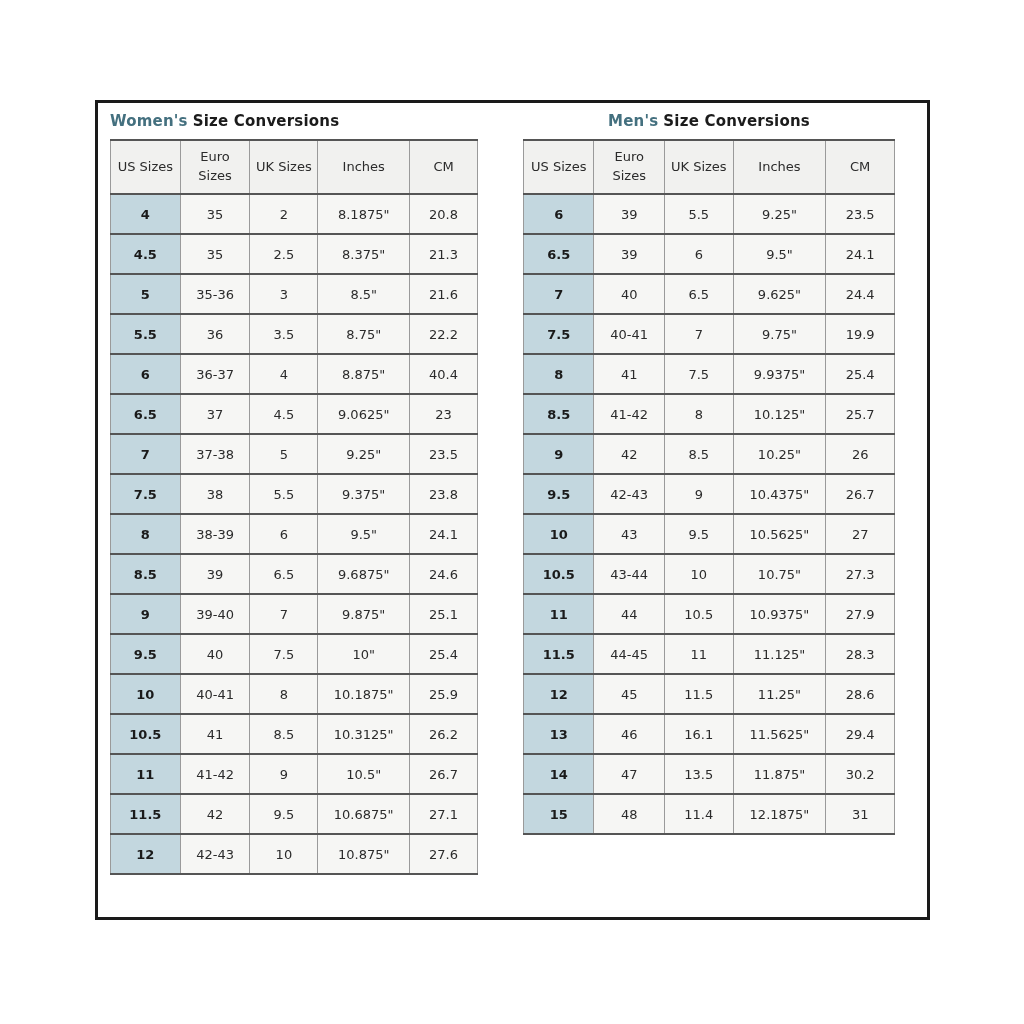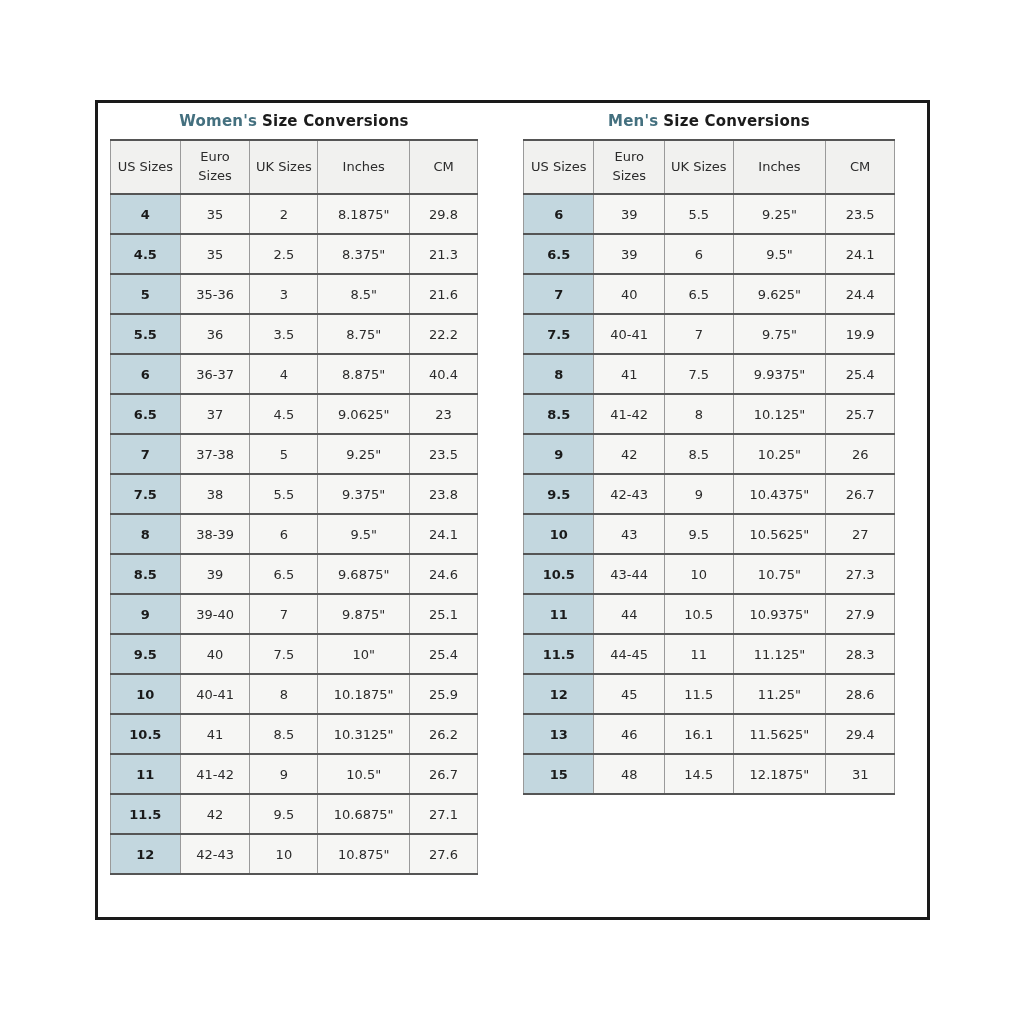--- a/index.html
+++ b/index.html
@@ -15,21 +15,21 @@
     left:95px;top:100px;
     width:835px;height:820px;
     box-sizing:border-box;
     border:3px solid var(--frame-border,#1a1a1a);
     background:#ffffff;
     padding:7px 12px;
     display:flex;
     gap:45px;
   }
   .table-block{display:flex;flex-direction:column;}
-  .table-block.womens{width:368px;align-items:center;}
+  .table-block.womens{width:368px;}
   .table-block.mens{width:372px;align-items:center;}
   .block-title{
     font-size:15px;
     font-weight:bold;
     color:#1b1b1b;
     margin:2px 0 9px 0;
     letter-spacing:0.2px;
   }
   .title-highlight{color:var(--title-highlight,#44707f);}
   .title-rest{margin-left:5px;}
@@ -97,21 +97,21 @@
               <th>Inches</th>
               <th>CM</th>
             </tr>
           </thead>
         <tbody>
             <tr>
               <td class="us-col">4</td>
               <td>35</td>
               <td>2</td>
               <td>8.1875"</td>
-              <td>29.8</td>
+              <td>20.8</td>
             </tr>
             <tr>
               <td class="us-col">4.5</td>
               <td>35</td>
               <td>2.5</td>
               <td>8.375"</td>
               <td>21.3</td>
             </tr>
             <tr>
               <td class="us-col">5</td>
@@ -336,23 +336,30 @@
               <td>28.6</td>
             </tr>
             <tr>
               <td class="us-col">13</td>
               <td>46</td>
               <td>16.1</td>
               <td>11.5625"</td>
               <td>29.4</td>
             </tr>
             <tr>
+              <td class="us-col">14</td>
+              <td>47</td>
+              <td>13.5</td>
+              <td>11.875"</td>
+              <td>30.2</td>
+            </tr>
+            <tr>
               <td class="us-col">15</td>
               <td>48</td>
-              <td>14.5</td>
+              <td>11.4</td>
               <td>12.1875"</td>
               <td>31</td>
             </tr>
           </tbody>
       </table>
     </div>
 
   </div>
 </div>
 

